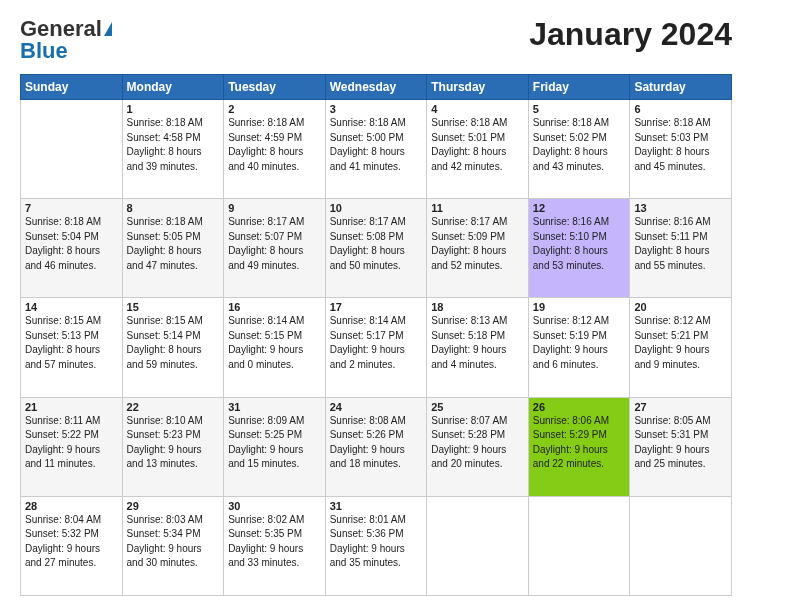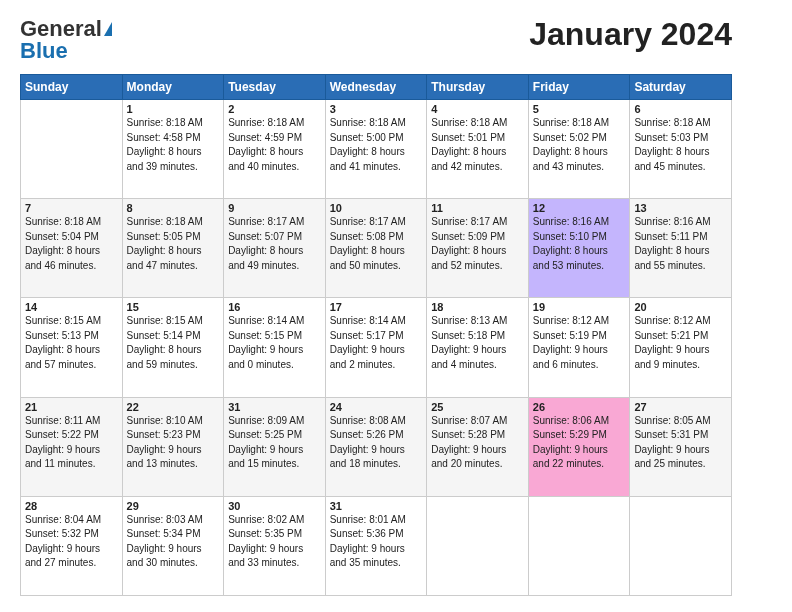--- a/index.html
+++ b/index.html
@@ -327,21 +327,21 @@
         </div>
       </td>
           <td style="background: rgb(245, 245, 245);">
         <div class="day-num">25</div>
         <div class="day-info">
           Sunrise: 8:07 AM<br>Sunset: 5:28 PM<br>
           Daylight: 9 hours
  and 20 minutes.
         </div>
       </td>
-          <td style="background: #f9a8d4;">
+          <td style="background: #84cc16;">
         <div class="day-num">26</div>
         <div class="day-info">
           Sunrise: 8:06 AM<br>Sunset: 5:29 PM<br>
           Daylight: 9 hours
  and 22 minutes.
         </div>
       </td>
           <td style="background: rgb(245, 245, 245);">
         <div class="day-num">27</div>
         <div class="day-info">

